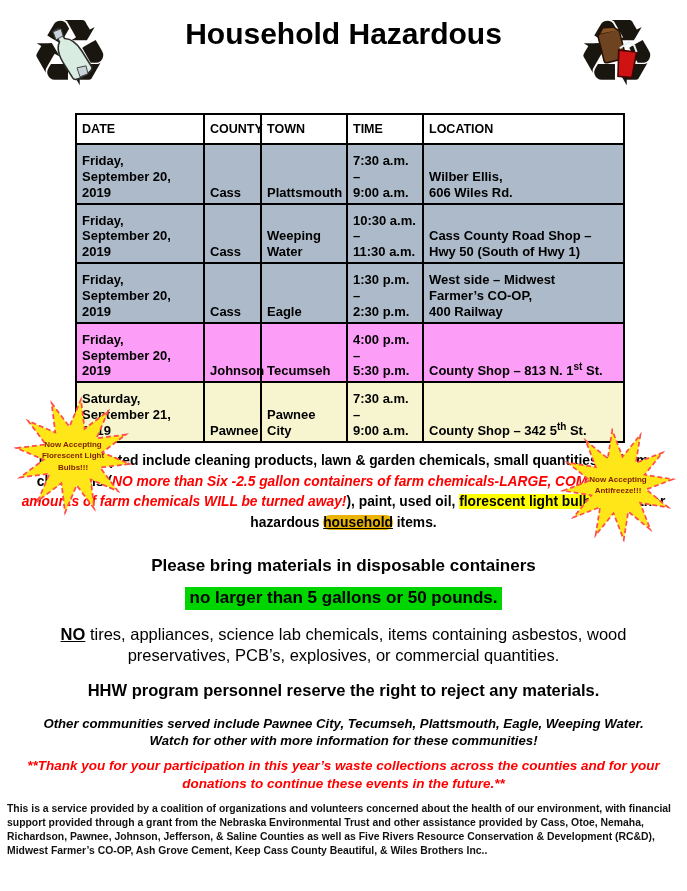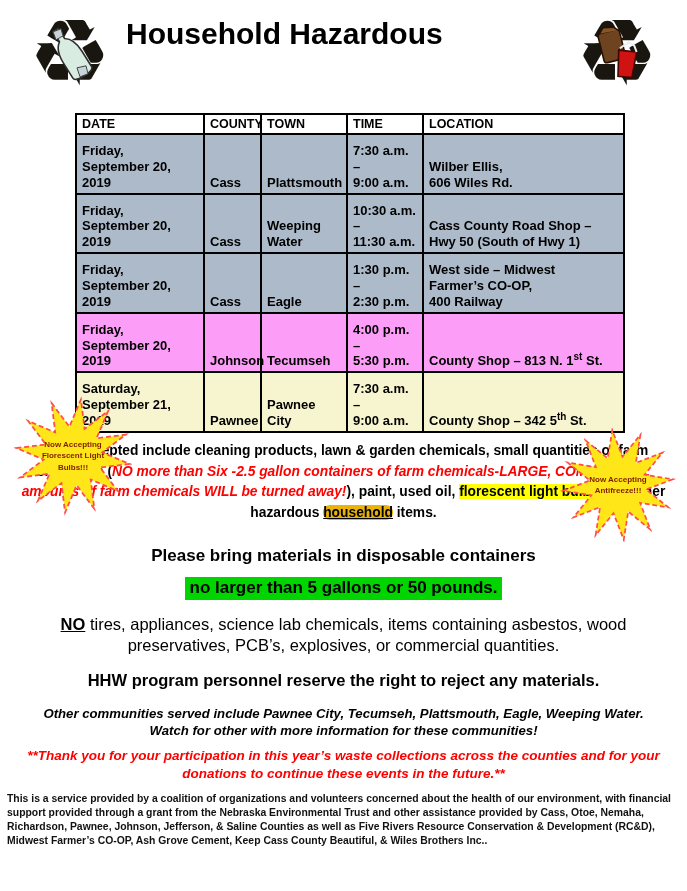--- a/index.html
+++ b/index.html
@@ -10,26 +10,26 @@
     font-family:"Liberation Sans", sans-serif; color:#000;
   }
   
   .hdr { display:flex; align-items:flex-start; padding:6px 14px 0 14px; height:102px; }
   .recycle { position:relative; width:112px; height:96px; flex:0 0 auto; }
   .recycle .glyph {
     font-family:"DejaVu Sans", sans-serif; font-size:92px; line-height:96px;
     color:#191610; display:block; text-align:center;
   }
   .recycle svg.overlay { position:absolute; left:50%; top:50%; transform:translate(-50%,-52%); }
-  .title { flex:1; text-align:left; font-weight:bold; font-size:30px; line-height:1.3; padding-top:8px; }
+  .title { flex:1; text-align:center; font-weight:bold; font-size:30px; line-height:1.3; padding-top:8px; }
   
   table.sched { border-collapse:collapse; table-layout:fixed; width:548px; margin:11px 0 0 75px; }
   .sched th {
     background:#fff; border:2px solid #000; text-align:left;
-    font-size:12.5px; font-weight:bold; padding:2px 5px; height:20px;
+    font-size:12.5px; font-weight:bold; padding:2px 5px; height:30px;
   }
   .sched td {
     border:2px solid #000; padding:8px 5px 2px 5px; vertical-align:bottom;
     font-size:13px; font-weight:bold; line-height:1.22; white-space:pre-line;margin-top:8px;
   }
   tr.bg-blue td  { background:#adbaca; }
   tr.bg-pink td  { background:#fc9df8; }
   tr.bg-cream td { background:#f7f5cf; }
   tr.h34 { height:34px; } tr.h40 { height:40px; } tr.h50 { height:50px; }
   tr.h37 { height:37px; } tr.h44 { height:44px; }

